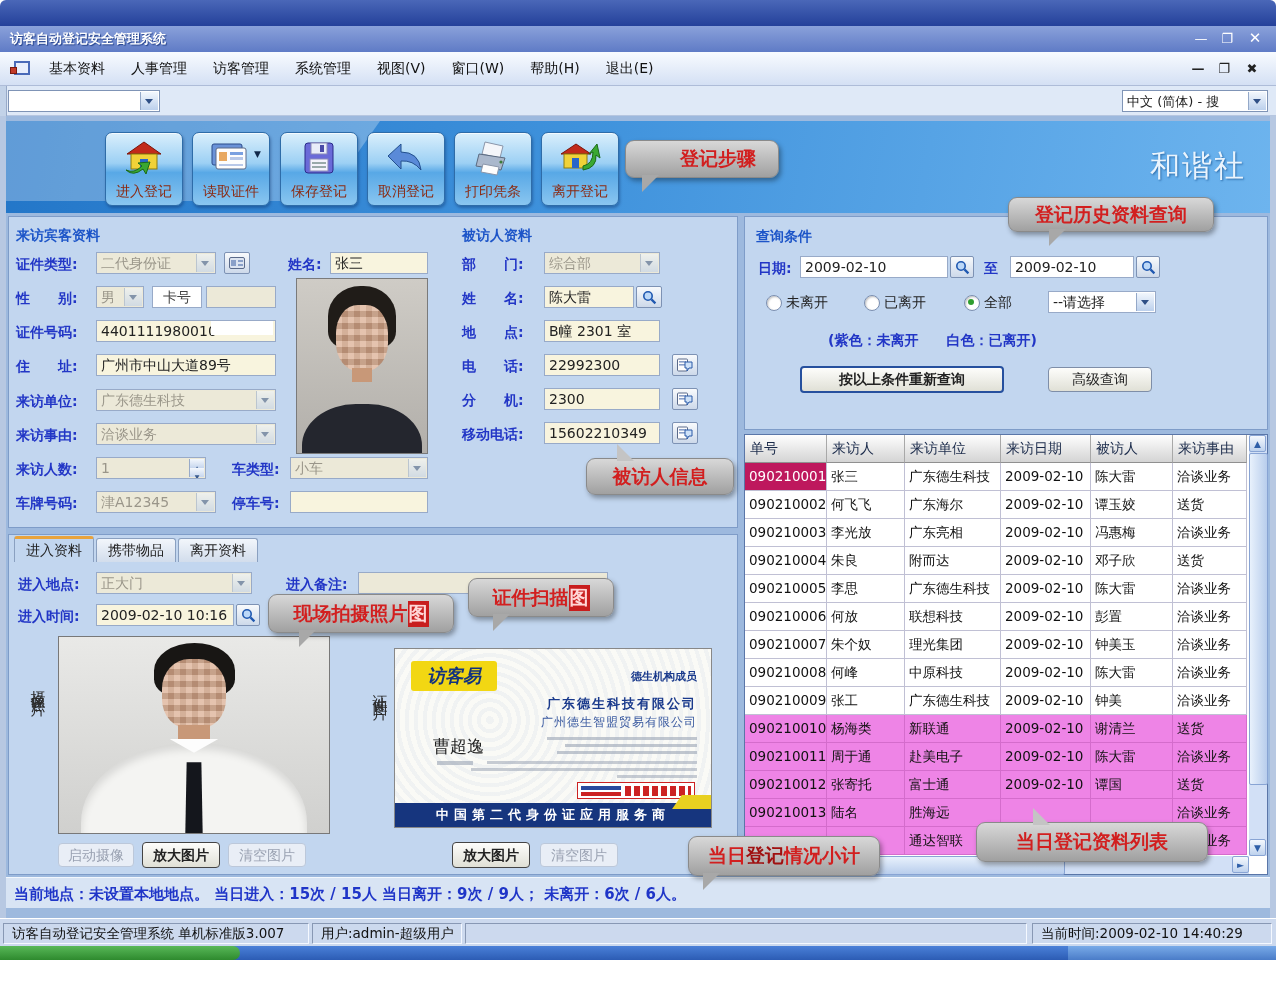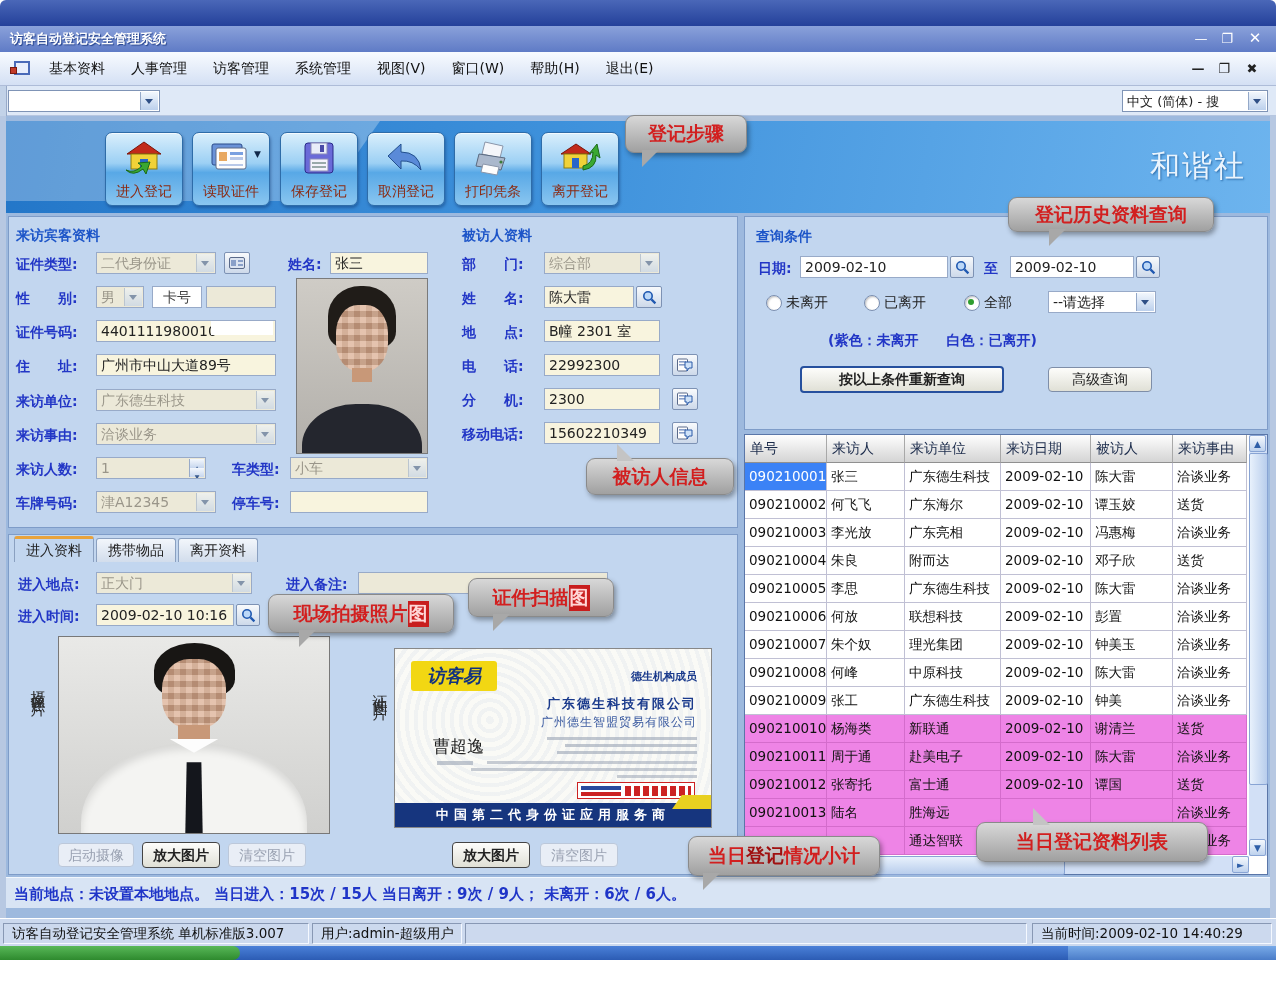--- a/index.html
+++ b/index.html
@@ -44,21 +44,21 @@
   .callout{position:absolute;background:linear-gradient(#d8d8d8,#a0a0a0);border:1px solid #8a8a8a;border-radius:9px;color:#d21f1f;font-weight:bold;font-size:19px;display:flex;align-items:center;justify-content:center;box-shadow:2px 3px 5px rgba(0,0,0,.35);z-index:40;white-space:nowrap;}
   .hl{background:#c81d1d;color:#ffd7d7;padding:0 1px;}
   .tail{position:absolute;width:0;height:0;}
   .tail-bl{left:16px;bottom:-15px;border-top:17px solid #a8a8a8;border-right:17px solid transparent;}
   .tail-tl{left:34px;top:-15px;border-bottom:17px solid #c4c4c4;border-right:17px solid transparent;}
   
   .grid-head-cell{background:linear-gradient(#fefefe,#d4d4d4);border-right:1px solid #a8a8a8;border-bottom:1px solid #909090;color:#1a2a4a;font-size:14px;line-height:27px;padding-left:5px;box-sizing:border-box;overflow:hidden;white-space:nowrap;}
   .grid-row{display:flex;height:28px;background:#fff;}
   .row-pink .grid-cell{background:#ee84e6;border-color:#d46ccc;}
   .grid-cell{border-right:1px solid #c0c0d4;border-bottom:1px solid #c0c0d4;font-size:13.5px;color:#111;line-height:27px;padding-left:4px;box-sizing:border-box;overflow:hidden;white-space:nowrap;}
-  .selcell{background:#3b82f6;color:#fff;}
+  .selcell{background:#be185d;color:#fff;}
   .sbar{position:absolute;background:#d2e0f6;}
   .sbtn{position:absolute;width:17px;height:17px;background:linear-gradient(#f4f8fd,#bed2ee);border:1px solid #88a4d4;color:#2f5fa8;font-size:9px;text-align:center;line-height:16px;box-sizing:border-box;border-radius:2px;}
   .sthumb{position:absolute;background:linear-gradient(90deg,#e8f1fc,#b8cdec);border:1px solid #88a4d4;border-radius:2px;}
   .sthumb-h{background:linear-gradient(#e8f1fc,#b8cdec);}
   
   .tab{position:absolute;height:24px;line-height:22px;text-align:center;font-size:14px;color:#222;background:linear-gradient(#f2f6fb,#d2ddec);border:1px solid #8aa0c0;border-bottom:none;border-radius:3px 3px 0 0;box-sizing:border-box;}
   .tab.active{background:#c2d6ef;border-top:3px solid #e8a33c;height:26px;z-index:2;}
   .vlab{position:absolute;writing-mode:vertical-rl;font-size:15px;color:#2a2a2a;letter-spacing:4px;white-space:nowrap;}
   .mosaic{background-image:repeating-linear-gradient(0deg,rgba(255,255,255,.20) 0 6px,rgba(0,0,0,.10) 6px 12px),repeating-linear-gradient(90deg,rgba(255,255,255,.14) 0 6px,rgba(0,0,0,.07) 6px 12px);}
   .summary{left:6px;top:877px;width:1264px;height:31px;background:#d8e4f4;border-top:1px solid #f2f7fd;}
@@ -539,21 +539,21 @@
     <span class="sseg" style="left:312px;width:150px;">用户:admin-超级用户</span>
     <span class="sseg" style="left:465px;width:562px;"></span>
     <span class="sseg" style="left:1032px;width:240px;">当前时间:2009-02-10 14:40:29</span>
   </div>
 
   <div class="abs bstrip">
     <div class="bstrip-green"></div>
     <div class="bstrip-light"></div>
   </div>
 
-  <div class="callout" style="left:625px;top:115px;width:120px;height:36px;">
+  <div class="callout" style="left:625px;top:140px;width:120px;height:36px;padding-left:32px;">
     <span>登记步骤</span>
       <i class="tail tail-bl"></i>
   </div>
   <div class="callout" style="left:586px;top:458px;width:146px;height:35px;">
     <span>被访人信息</span>
       <i class="tail tail-tl" style="left:30px;"></i>
   </div>
   <div class="callout" style="left:1008px;top:197px;width:204px;height:33px;">
     <span>登记历史资料查询</span>
       <i class="tail tail-bl" style="left:40px;"></i>

